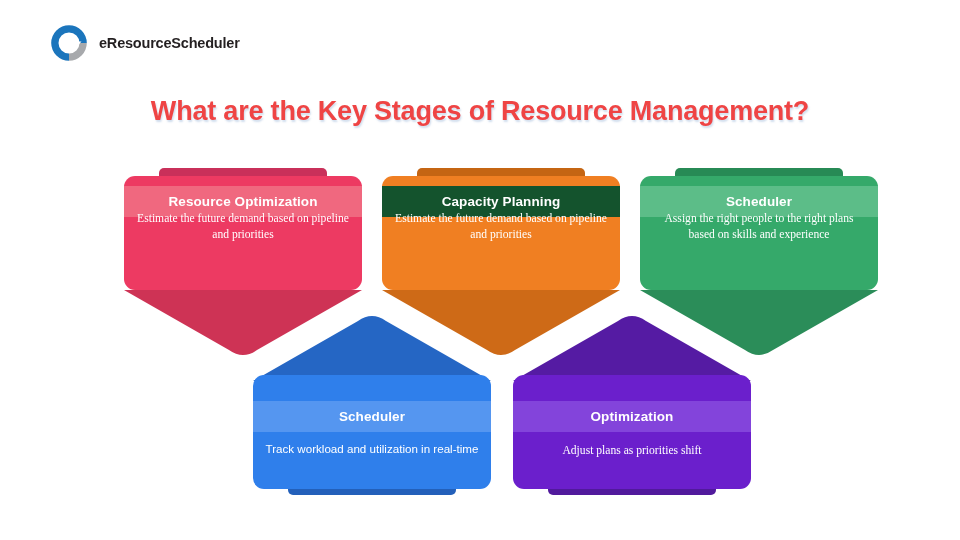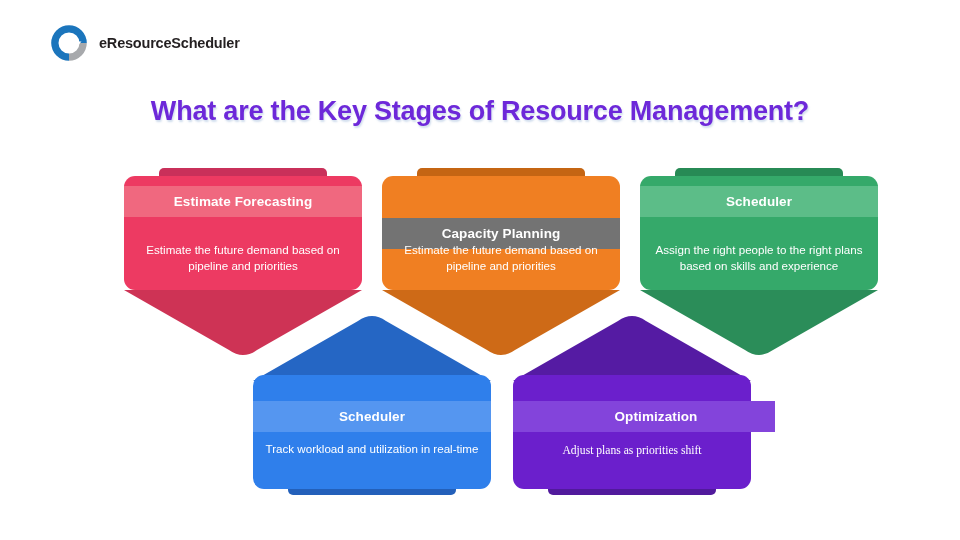--- a/index.html
+++ b/index.html
@@ -48,21 +48,21 @@
 
   
   .page-title {
     position: absolute;
     left: 0;
     top: 96px;
     width: 960px;
     text-align: center;
     font-size: 27px;
     font-weight: bold;
-    color: #6d28d9;
+    color: #ef4444;
     letter-spacing: -0.2px;
     text-shadow: 1px 2px 2px rgba(150,180,215,0.45);
   }
 
   
   .card {
     position: absolute;
     width: 238px;
   }
   .card-body {
@@ -115,21 +115,21 @@
     width: 168px;
     height: 14px;
     border-radius: 5px;
     z-index: 1;
   }
 
   
   .card.top .card-tab      { top: 0px; }
   .card.top .card-body     { top: 8px; }
   .card.top .card-title-band { top: 18px; }
-  .card.top .card-desc     { top: 74px; }
+  .card.top .card-desc     { top: 43px; font-family: Liberation Serif, serif; }
   .card.top .card-arrow    { top: 122px; }
 
   
   .card.bottom .card-arrow { top: 0px; }
   .card.bottom .card-body  { top: 62px; }
   .card.bottom .card-tab   { top: 168px; }
   .card.bottom .card-title-band { top: 88px; }
   .card.bottom .card-desc  { top: 128px; text-align: center; }
   .card.bottom.one-line .card-desc { top: 130px; }
 </style>
@@ -157,34 +157,34 @@
 
 <div class="card top" style="left:124px; top:168px;">
   <div class="card-tab" style="background: rgb(201, 48, 90);"></div>
   <div class="card-arrow">
     <svg viewBox="0 0 238 68" preserveAspectRatio="none">
         <path d="M0 0 L238 0 L133 60 Q119 70 105 60 Z" fill="#CE3355"></path>
       </svg>
   </div>
   <div class="card-body" style="background: rgb(237, 58, 98);"></div>
   <div class="card-title-band" style="z-index: 4; background: rgb(240, 104, 127);">
-    <span class="card-title">Estimate Forecasting</span>
+    <span class="card-title">Resource Optimization</span>
   </div>
   <div class="card-desc" style="z-index:4;">Estimate the future demand based on pipeline and priorities</div>
 </div>
 
 <div class="card top" style="left:382px; top:168px;">
   <div class="card-tab" style="background: rgb(197, 101, 19);"></div>
   <div class="card-arrow">
     <svg viewBox="0 0 238 68" preserveAspectRatio="none">
         <path d="M0 0 L238 0 L133 60 Q119 70 105 60 Z" fill="#CE6A17"></path>
       </svg>
   </div>
   <div class="card-body" style="background: rgb(240, 127, 34);"></div>
-  <div class="card-title-band" style="z-index: 4; background: #737373; margin-top: 32px;">
+  <div class="card-title-band" style="z-index: 4; background: #14532d;">
     <span class="card-title">Capacity Planning</span>
   </div>
   <div class="card-desc" style="z-index:4;">Estimate the future demand based on pipeline and priorities</div>
 </div>
 
 <div class="card top" style="left:640px; top:168px;">
   <div class="card-tab" style="background: rgb(39, 138, 85);"></div>
   <div class="card-arrow">
     <svg viewBox="0 0 238 68" preserveAspectRatio="none">
         <path d="M0 0 L238 0 L133 60 Q119 70 105 60 Z" fill="#2B8D59"></path>
@@ -212,17 +212,17 @@
 </div>
 
 <div class="card bottom one-line" style="left:513px; top:313px;">
   <div class="card-tab" style="background: rgb(81, 26, 156);"></div>
   <div class="card-arrow">
     <svg viewBox="0 0 238 68" preserveAspectRatio="none">
         <path d="M0 68 L105 8 Q119 -2 133 8 L238 68 Z" fill="#551BA3"></path>
       </svg>
   </div>
   <div class="card-body" style="background: rgb(107, 31, 204);"></div>
-  <div class="card-title-band" style="z-index: 4; background: rgb(131, 68, 219); padding-left: 24px;">
+  <div class="card-title-band" style="z-index: 4; background: rgb(131, 68, 219);">
     <span class="card-title">Optimization</span>
   </div>
   <div class="card-desc" style="z-index:4;font-family:Liberation Serif, serif;">Adjust plans as priorities shift</div>
 </div>
 
 </body></html>

